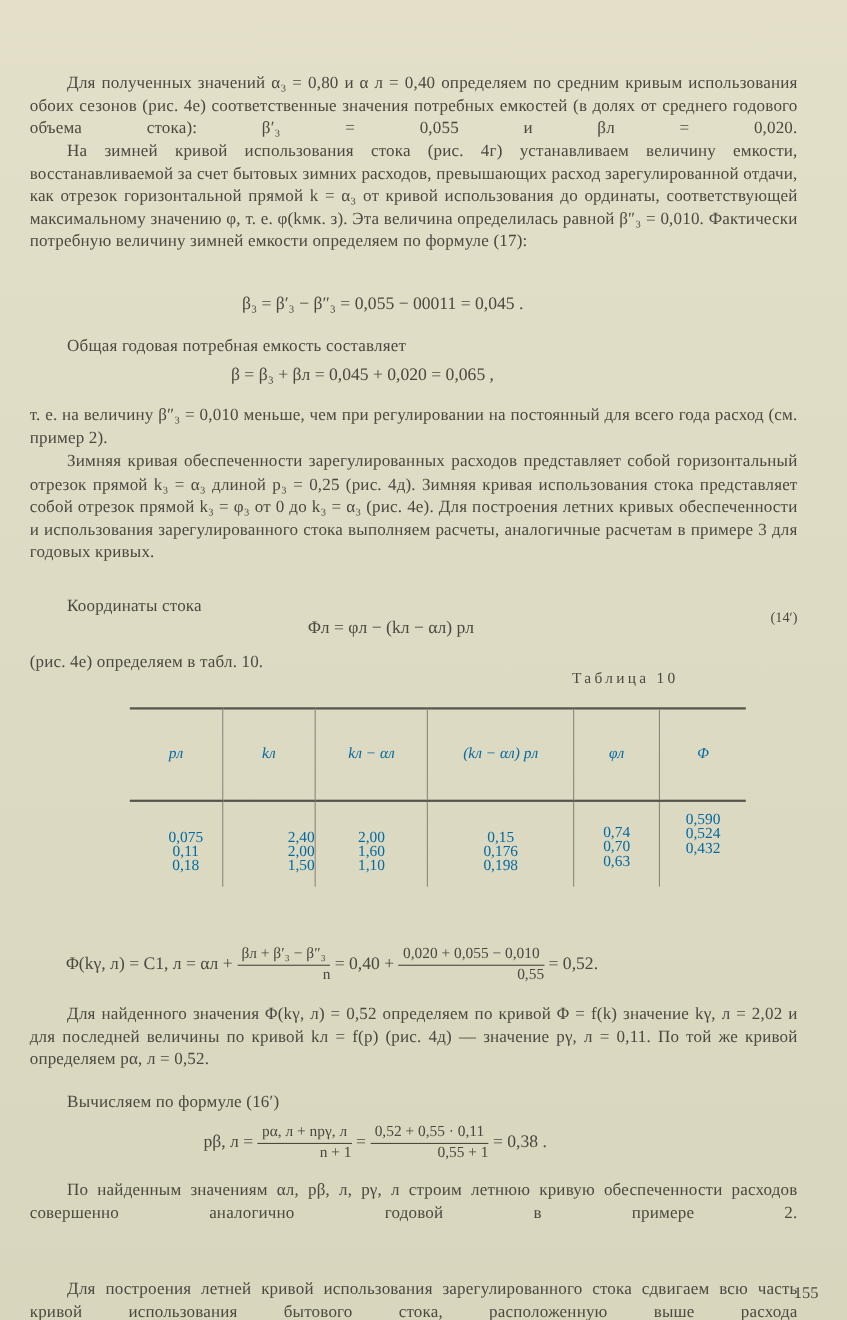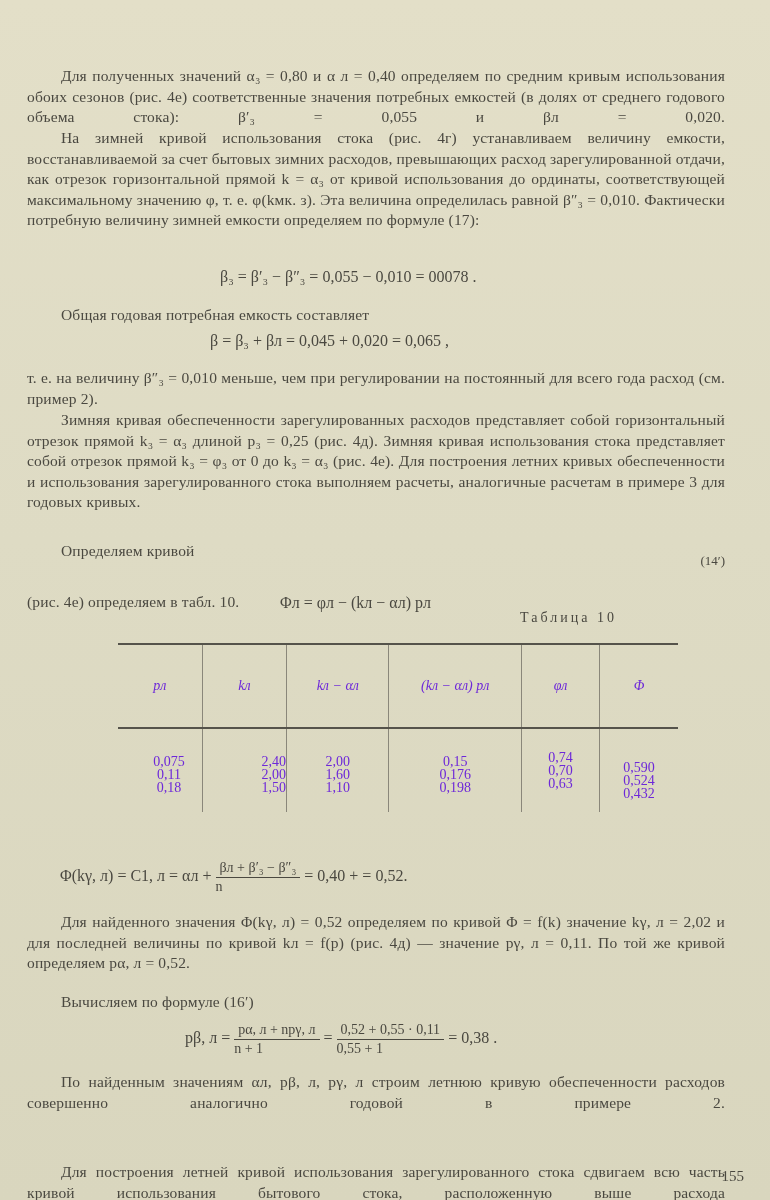--- a/index.html
+++ b/index.html
@@ -15,28 +15,28 @@
     position: absolute; left: 27px; width: 698px;
     font-size: 15.5px; line-height: 20.5px; text-align: justify;
     text-align-last: justify; letter-spacing: 0.15px;
   }
   .p.last { text-align-last: left; }
   .ind { text-indent: 34px; }
   .formula {
     position: absolute; font-size: 16px; white-space: nowrap;
     font-family: "Liberation Serif", "DejaVu Serif", serif;
   }
-  .frac { display: inline-block; vertical-align: middle; text-align: left; }
+  .frac { display: inline-block; vertical-align: middle; text-align: right; }
   .frac .num { display: block; border-bottom: 1px solid #4a4840; padding: 0 4px 1px; font-size: 14px; }
   .frac .den { display: block; padding-top: 1px; font-size: 14px; }
   .eqno { position: absolute; right: 45px; font-size: 13px; }
   .table-caption { position: absolute; left: 520px; top: 610px; font-size: 14px; letter-spacing: 3px; }
   table.t10 {
     position: absolute; left: 118px; top: 643px; width: 560px;
-    border-collapse: collapse; font-size: 14px; color: #6d28d9;
+    border-collapse: collapse; font-size: 14px; color: #0369a1;
   }
   table.t10 th {
     font-weight: normal; font-style: italic; height: 82px;
     border-top: 2px solid #55534b; border-bottom: 2px solid #55534b;
     border-left: 1px solid #8a877a; padding: 0;
   }
   table.t10 th:first-child, table.t10 td:first-child { border-left: none; }
   table.t10 td {
     border-left: 1px solid #8a877a; text-align: center;
     padding: 26px 0 12px; line-height: 13px; vertical-align: top;
@@ -44,31 +44,31 @@
   .pagenum { position: absolute; right: 26px; top: 1168px; font-size: 15px; }
 </style>
 </head>
 <body>
 
 <div class="page">
 
   <div class="p ind" style="top:66px;">Для полученных значений α₃ = 0,80 и α л = 0,40 определяем по средним кривым использования обоих сезонов (рис. 4е) соответственные значения потребных емкостей (в долях от среднего годового объема стока): β′₃ = 0,055 и βл = 0,020.</div>
   <div class="p ind last" style="top:128px;">На зимней кривой использования стока (рис. 4г) устанавливаем величину емкости, восстанавливаемой за счет бытовых зимних расходов, превышающих расход зарегулированной отдачи, как отрезок горизонтальной прямой k = α₃ от кривой использования до ординаты, соответствующей максимальному значению φ, т. е. φ(kмк. з). Эта величина определилась равной β″₃ = 0,010. Фактически потребную величину зимней емкости определяем по формуле (17):</div>
 
-  <div class="formula" style="left:220px; top:268px;">β₃ = β′₃ − β″₃ = 0,055 − 0,010 = 00078 .</div>
+  <div class="formula" style="left:220px; top:268px;">β₃ = β′₃ − β″₃ = 0,055 − 00011 = 0,045 .</div>
 
   <div class="p ind last" style="top:305px;">Общая годовая потребная емкость составляет</div>
 
   <div class="formula" style="left:210px; top:332px;">β = β₃ + βл = 0,045 + 0,020 = 0,065 ,</div>
 
   <div class="p last" style="top:368px;">т. е. на величину β″₃ = 0,010 меньше, чем при регулировании на постоянный для всего года расход (см. пример 2).</div>
   <div class="p ind last" style="top:410px;">Зимняя кривая обеспеченности зарегулированных расходов представляет собой горизонтальный отрезок прямой k₃ = α₃ длиной p₃ = 0,25 (рис. 4д). Зимняя кривая использования стока представляет собой отрезок прямой k₃ = φ₃ от 0 до k₃ = α₃ (рис. 4е). Для построения летних кривых обеспеченности и использования зарегулированного стока выполняем расчеты, аналогичные расчетам в примере 3 для годовых кривых.</div>
 
-  <div class="p ind last" style="top:541px;">Определяем кривой</div>
-  <div class="formula" style="left:280px; top:594px;">Φл = φл − (kл − αл) pл</div>
+  <div class="p ind last" style="top:541px;">Координаты стока</div>
+  <div class="formula" style="left:280px; top:562px;">Φл = φл − (kл − αл) pл</div>
   <div class="eqno" style="top:553px;">(14′)</div>
 
   <div class="p last" style="top:592px;">(рис. 4е) определяем в табл. 10.</div>
 
   <div class="table-caption">Таблица 10</div>
 
   <table class="t10">
     <thead>
       <tr>
         <th>pл</th>
@@ -89,35 +89,39 @@
 1,50</td>
         <td style="width:17%; white-space:pre-line;">2,00
 1,60
 1,10</td>
         <td style="width:22%; white-space:pre-line;">0,15
 0,176
 0,198</td>
         <td style="width:13%; white-space:pre-line; padding-top:22px;">0,74
 0,70
 0,63</td>
-        <td style="width:13%; white-space:pre-line; padding-top:32px;">0,590
+        <td style="width:13%; white-space:pre-line; padding-top:10px;">0,590
 0,524
 0,432</td>
       </tr>
     </tbody>
   </table>
 
 
   <div class="formula" style="left:60px; top:860px;">
     <span>Φ(kγ, л) = C1, л = αл +</span>
     <span class="frac">
       <span class="num">βл + β′₃ − β″₃</span>
       <span class="den">n</span>
     </span>
     <span>= 0,40 +</span>
+    <span class="frac">
+      <span class="num">0,020 + 0,055 − 0,010</span>
+      <span class="den">0,55</span>
+    </span>
     <span>= 0,52.</span>
   </div>
 
   <div class="p ind last" style="top:912px;">Для найденного значения Φ(kγ, л) = 0,52 определяем по кривой Φ = f(k) значение kγ, л = 2,02 и для последней величины по кривой kл = f(p) (рис. 4д) — значение pγ, л = 0,11. По той же кривой определяем pα, л = 0,52.</div>
   <div class="p ind last" style="top:992px;">Вычисляем по формуле (16′)</div>
 
   <div class="formula" style="left:185px; top:1022px;">
     <span>pβ, л =</span>
     <span class="frac">
       <span class="num">pα, л + npγ, л</span>

